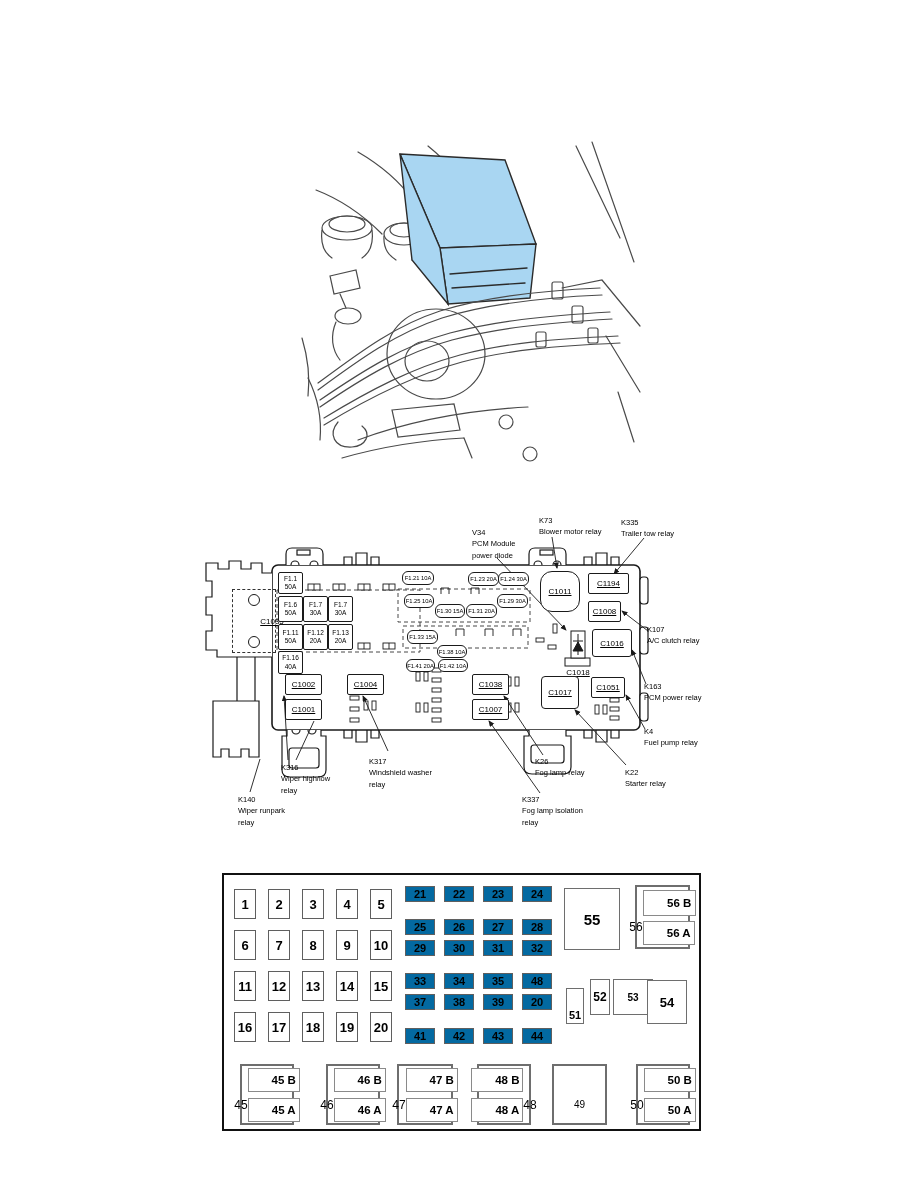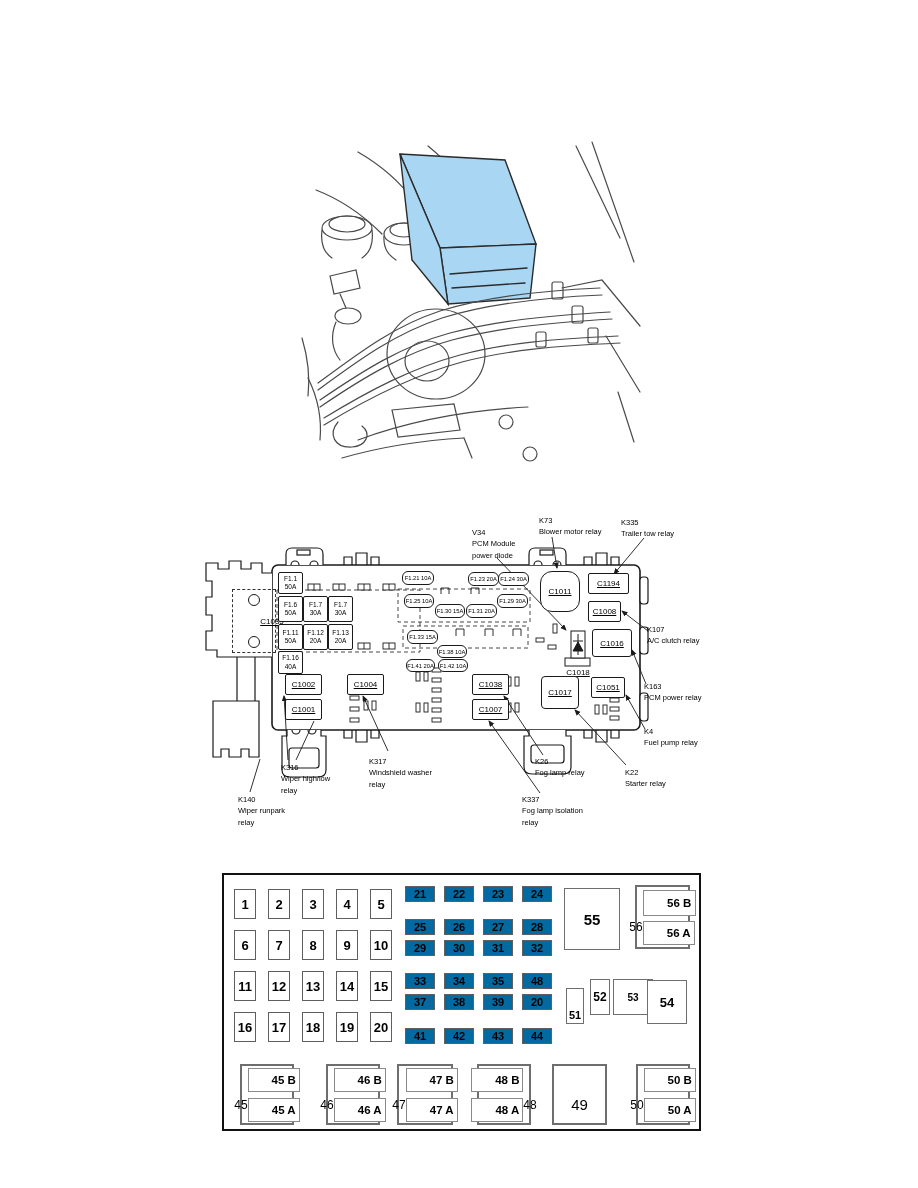--- a/index.html
+++ b/index.html
@@ -433,21 +433,21 @@
         </div>
       </div>
       <div class="relay" style="left:253px;width:54px;flex-direction:row-reverse">
         <div class="rnum">48</div>
         <div class="rcol">
           <div class="rbox">48 B</div>
           <div class="rbox">48 A</div>
         </div>
       </div>
       <div class="relay" style="left:328px;width:55px">
-        <div class="rnum" style="font-size:15px">49</div>
+        <div class="rnum" style="font-size:10px">49</div>
       </div>
       <div class="relay" style="left:412px;width:54px">
         <div class="rnum">50</div>
         <div class="rcol">
           <div class="rbox">50 B</div>
           <div class="rbox">50 A</div>
         </div>
       </div>
 
     </div>

